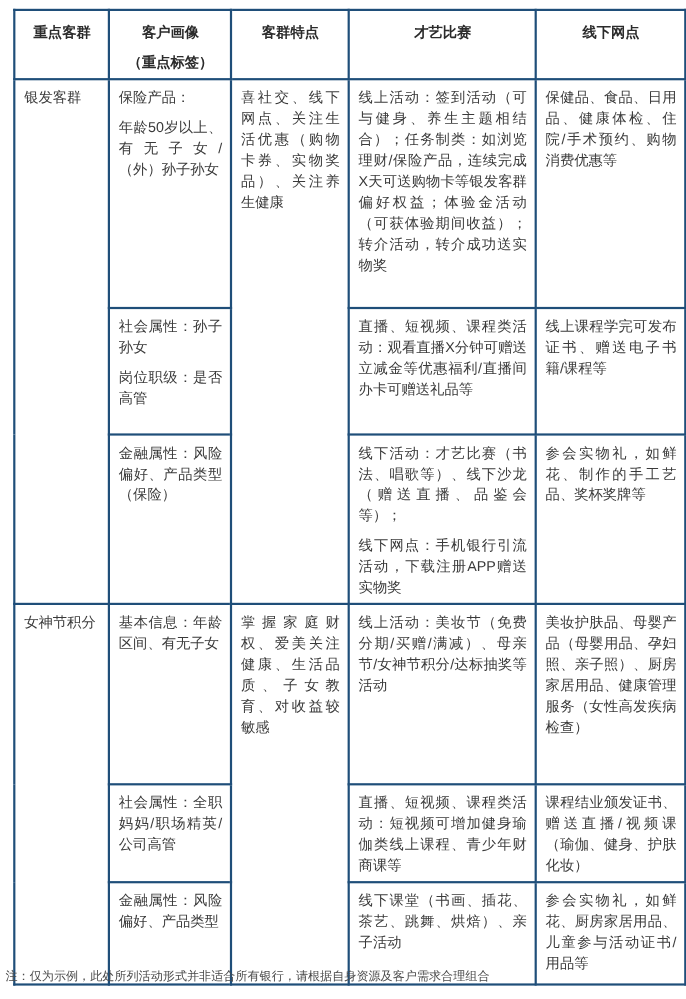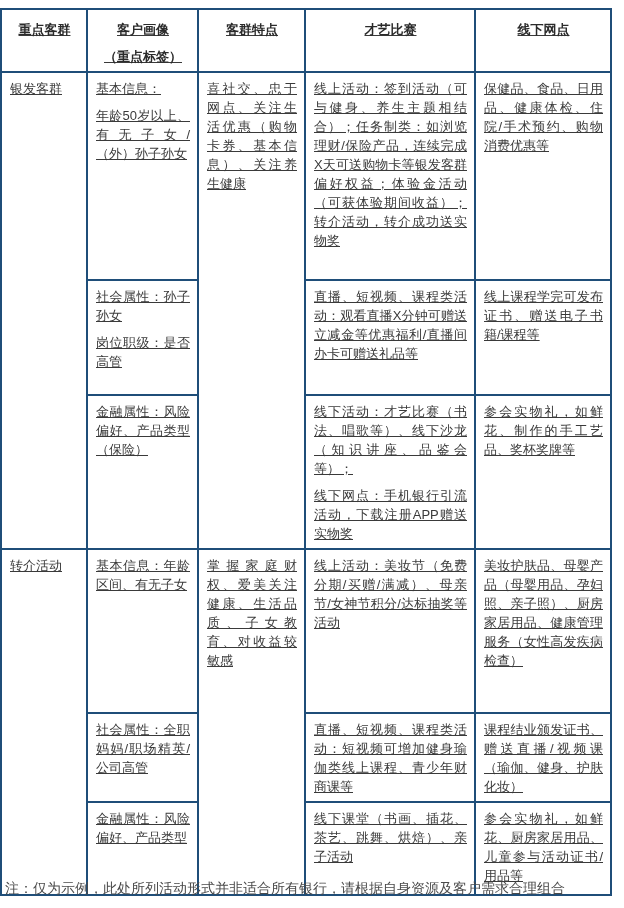--- a/index.html
+++ b/index.html
@@ -1,22 +1,21 @@
 <!DOCTYPE html>
 <html><head>
 <meta charset="utf-8">
 <style>
   html,body { margin:0; padding:0; background:#ffffff; }
   body { width:624px; height:908px; font-family:"Liberation Sans","DejaVu Sans",sans-serif; color:#3a3a3a; }
   .page { position:relative; width:624px; height:908px; background:#ffffff; }
   table.grid {
-    position:absolute; left:0; top:8px;
+    position:absolute; left:12px; top:8px;
     border-collapse:collapse; table-layout:fixed;
     width:610px;
-    text-decoration:underline;
   }
   table.grid col.c1 { width:86px; }
   table.grid col.c2 { width:111px; }
   table.grid col.c3 { width:107px; }
   table.grid col.c4 { width:170px; }
   table.grid col.c5 { width:136px; }
   table.grid th, table.grid td {
     border:2px solid #1F4E79;
     vertical-align:top;
     padding:6px 7px 5px 8px;
@@ -34,21 +33,21 @@
   th p:last-child, td p:last-child { margin-bottom:0; }
   tr.h-head  { height:56px; }
   tr.r1s1 { height:208px; }
   tr.r1s2 { height:115px; }
   tr.r1s3 { height:145px; }
   tr.r2s1 { height:164px; }
   tr.r2s2 { height:80px;margin-left:25px; }
   tr.r2s3 { height:93px;padding-left:37px; }
   .note {
     position:absolute; left:5px; top:880px; width:614px;
-    font-size:14px; line-height:17px; color:#4a4a4a;
+    font-size:11px; line-height:17px; color:#4a4a4a;
     margin:0; white-space:nowrap;
   }
 </style>
 </head>
 <body>
 
 <div class="page">
   <table class="grid">
     <colgroup>
       <col class="c1">
@@ -77,25 +76,25 @@
           </th>
       </tr>
     </thead>
     <tbody>
 
       <tr class="r1s1">
         <td class="seg pad-lg" rowspan="3">
           <p>银发客群</p>
         </td>
         <td class="pad-lg">
-          <p>基本信息：</p>
+          <p>保险产品：</p>
           <p>年龄50岁以上、 有无子女/（外）孙子孙女</p>
         </td>
         <td class="pad-lg" rowspan="3">
-          <p>喜社交、忠于网点、关注生活优惠（购物卡券、基本信息）、关注养生健康</p>
+          <p>喜社交、线下网点、关注生活优惠（购物卡券、实物奖品）、关注养生健康</p>
         </td>
         <td class="pad-lg">
           <p>线上活动：签到活动（可与健身、养生主题相结合）；任务制类：如浏览理财/保险产品，连续完成X天可送购物卡等银发客群偏好权益；体验金活动（可获体验期间收益）；转介活动，转介成功送实物奖</p>
         </td>
         <td class="pad-lg">
           <p>保健品、食品、日用品、健康体检、住院/手术预约、购物消费优惠等</p>
         </td>
       </tr>
       <tr class="r1s2">
         <td>
@@ -107,31 +106,31 @@
         </td>
         <td>
           <p>线上课程学完可发布证书、赠送电子书籍/课程等</p>
         </td>
       </tr>
       <tr class="r1s3">
         <td>
           <p>金融属性：风险偏好、产品类型（保险）</p>
         </td>
         <td>
-          <p>线下活动：才艺比赛（书法、唱歌等）、线下沙龙（知识讲座、品鉴会等）；</p>
+          <p>线下活动：才艺比赛（书法、唱歌等）、线下沙龙（赠送直播、品鉴会等）；</p>
           <p>线下网点：手机银行引流活动，下载注册APP赠送实物奖</p>
         </td>
         <td>
           <p>参会实物礼，如鲜花、制作的手工艺品、奖杯奖牌等</p>
         </td>
       </tr>
 
       <tr class="r2s1">
         <td class="seg" rowspan="3">
-          <p>转介活动</p>
+          <p>女神节积分</p>
         </td>
         <td>
           <p>基本信息：年龄区间、有无子女</p>
         </td>
         <td rowspan="3">
           <p>掌握家庭财权、爱美关注健康、生活品质、子女教育、对收益较敏感</p>
         </td>
         <td>
           <p>线上活动：美妆节（免费分期/买赠/满减）、母亲节/女神节积分/达标抽奖等活动</p>
         </td>

